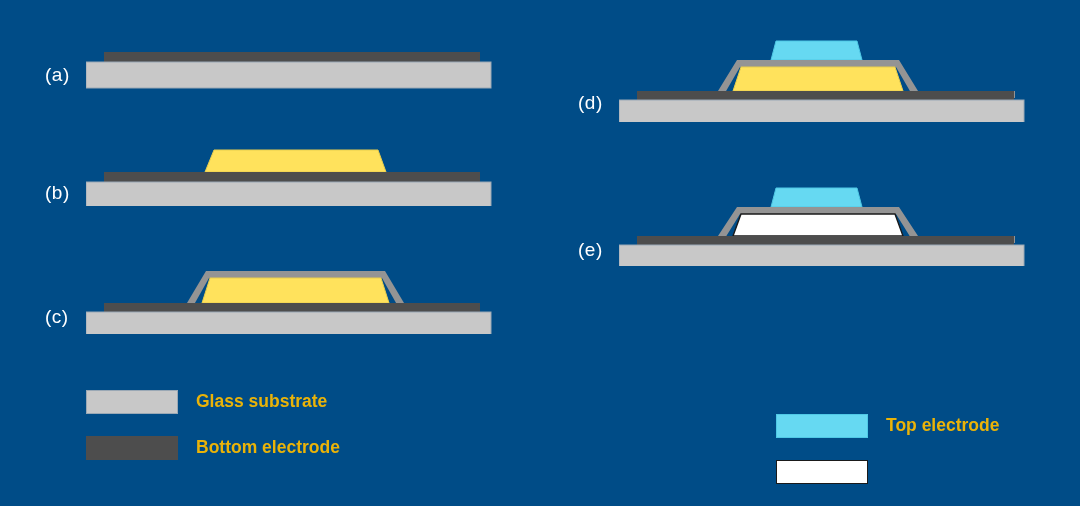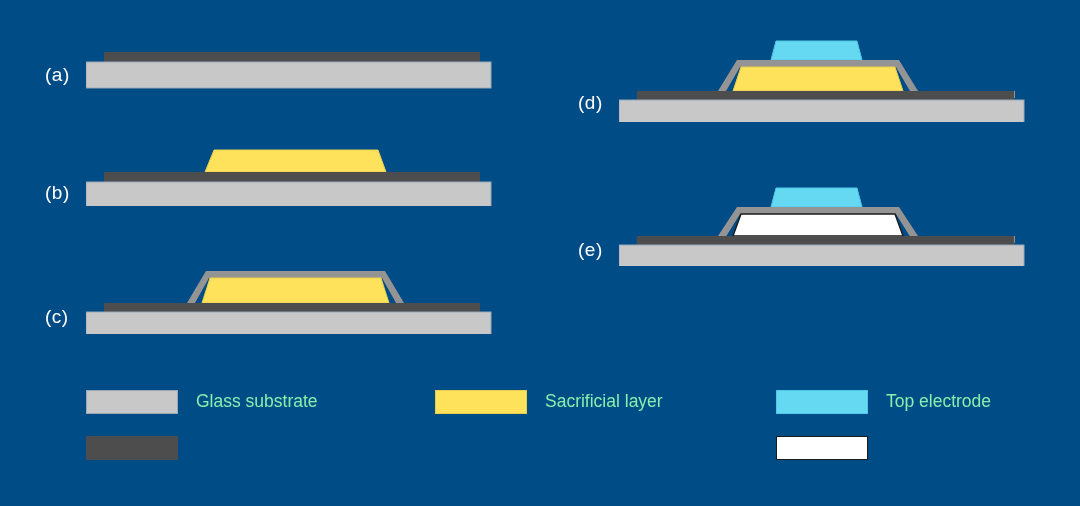--- a/index.html
+++ b/index.html
@@ -44,25 +44,26 @@
     height: 24px;
     margin-bottom: 22px;
   }
   .legend-swatch {
     width: 92px;
     height: 24px;
     flex: 0 0 92px;
     box-sizing: border-box;
   }
   .legend-text {
-    color: #86efac;
+    color: #eab308;
     font-size: 17.5px;
     margin-left: 18px;
     white-space: nowrap;
     line-height: 1;
+    font-weight: bold;
   }
 </style>
 </head>
 <body>
 
 <div id="figure">
 
   <div class="panel" style="left:86px; top:44px;">
     <svg class="stage-svg" width="410" height="50" viewBox="0 0 410 50">
       <rect x="18" y="8" width="376" height="10" fill="#4d4d4d"></rect>
@@ -123,31 +124,28 @@
 
   <div id="legend">
 
     <div class="legend-col" style="left:0px;">
       <div class="legend-row">
         <div class="legend-swatch" style="background:#c8c8c8; border:1px solid #9aa8b5;"></div>
         <div class="legend-text">Glass substrate</div>
       </div>
       <div class="legend-row">
         <div class="legend-swatch" style="background:#4d4d4d;"></div>
+        <div class="legend-text">Bottom electrode</div>
       </div>
     </div>
 
     <div class="legend-col" style="left:349px;">
-      <div class="legend-row">
-        <div class="legend-swatch" style="background:#ffe25c; border:1px solid #e8cd4d;"></div>
-        <div class="legend-text">Sacrificial layer</div>
-      </div>
     </div>
 
-    <div class="legend-col" style="left:690px;">
+    <div class="legend-col" style="left:690px;margin-top:24px;">
       <div class="legend-row">
         <div class="legend-swatch" style="background:#66d9f2; border:1px solid #4fc9e6;"></div>
         <div class="legend-text">Top electrode</div>
       </div>
       <div class="legend-row">
         <div class="legend-swatch" style="background:#ffffff; border:1.5px solid #1a1a1a;"></div>
       </div>
     </div>
 
   </div>

